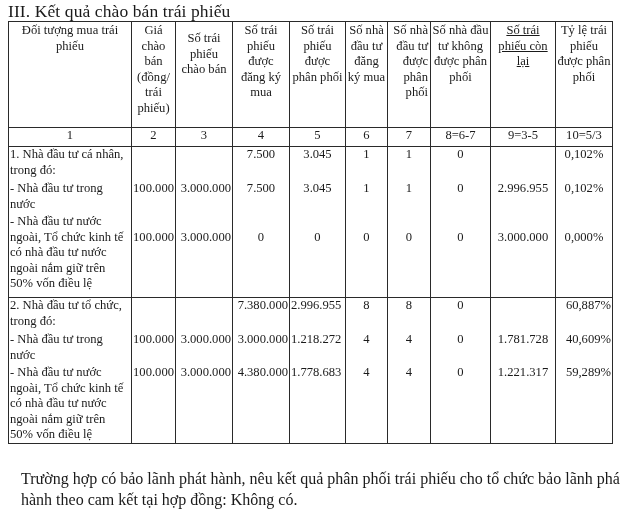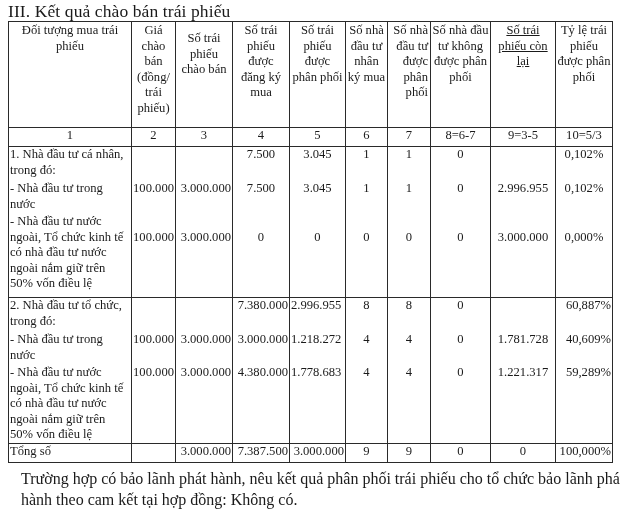--- a/index.html
+++ b/index.html
@@ -65,21 +65,21 @@
         </th>
     <th>
           <span style="display:block;width:52px;margin:8px auto;">Số trái phiếu chào bán</span>
         </th>
     <th>
           <span style="display:block;width:52px;margin:0 auto;text-align:center;">Số trái phiếu được đăng ký mua</span>
         </th>
     <th>
           <span style="display:block;width:52px;margin:0 auto;">Số trái phiếu được phân phối</span>
         </th>
-    <th>Số nhà đầu tư nhân ký mua</th>
+    <th>Số nhà đầu tư đăng ký mua</th>
     <th>
           <span style="display:block;width:38px;margin:0 auto;text-align:right;">Số nhà đầu tư được phân phối</span>
         </th>
     <th>
           <span style="display:block;width:56px;margin:0 auto;">Số nhà đầu tư không được phân phối</span>
         </th>
     <th>
           <span style="display:block;width:56px;margin:0 auto;text-decoration:underline;">Số trái phiếu còn lại</span>
         </th>
     <th>Tỷ lệ trái phiếu được phân phối</th>
@@ -294,28 +294,16 @@
       <span class="line">60,887%</span>
       <span class="line">&nbsp;</span>
           <span style="display:block;height:3px"></span>
       <span class="line">40,609%</span>
       <span class="line">&nbsp;</span>
           <span style="display:block;height:2px"></span>
       <span class="line">59,289%</span>
     </td>
   </tr>
 
-  <tr class="total">
-    <td class="label">Tổng số</td>
-    <td class="num"></td>
-    <td class="numr">3.000.000</td>
-    <td class="numr">7.387.500</td>
-    <td class="numr">3.000.000</td>
-    <td class="num">9</td>
-    <td class="num">9</td>
-    <td class="num">0</td>
-    <td class="num">0</td>
-    <td class="numr">100,000%</td>
-  </tr>
 </tbody>
   </table>
 
 <div class="footnote">Trường hợp có bảo lãnh phát hành, nêu kết quả phân phối trái phiếu cho tổ chức bảo lãnh phát hành theo cam kết tại hợp đồng: Không có.</div>
 
 </body></html>

